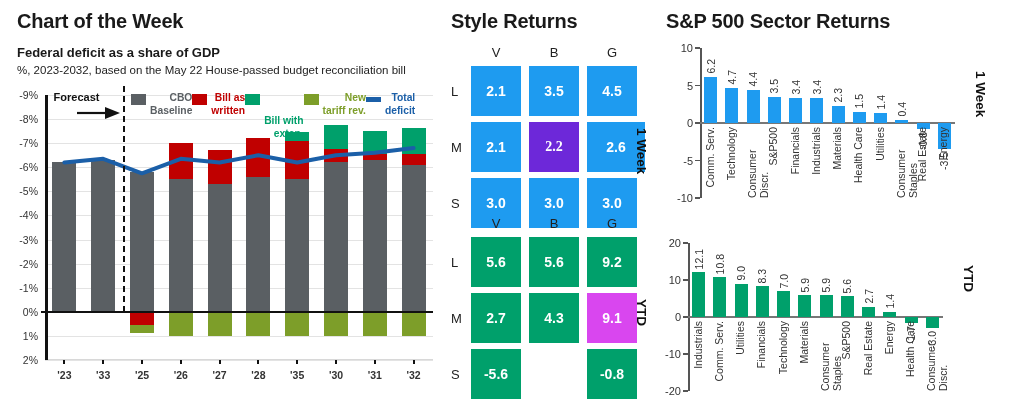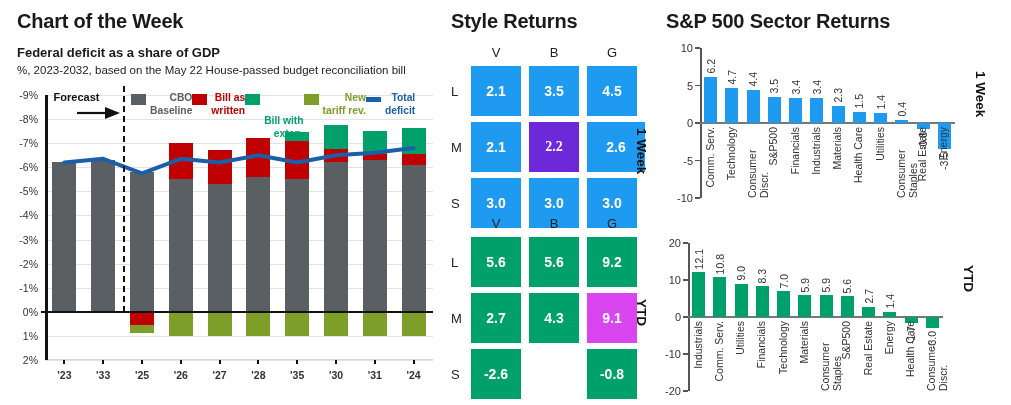--- a/index.html
+++ b/index.html
@@ -198,21 +198,21 @@
       </div>
       <div class="dp-xtick" style="left: 329.8px;"></div>
       <div class="dp-xlab" style="left: 329.8px;">'31</div>
       <div class="bar-col" style="left: 356.572px; top: 0px; width: 24.056px; height: 265px;">
         <div class="seg" style="background: rgb(90, 95, 99); top: 69.8636px; height: 146.955px;"></div>
         <div class="seg" style="background: rgb(192, 0, 0); top: 59.0227px; height: 10.8409px;"></div>
         <div class="seg" style="background: rgb(0, 160, 107); top: 32.5227px; height: 26.5px;"></div>
         <div class="seg" style="background: rgb(125, 158, 41); top: 216.818px; height: 24.0909px;"></div>
       </div>
       <div class="dp-xtick" style="left: 368.6px;"></div>
-      <div class="dp-xlab" style="left: 368.6px;">'24</div>
+      <div class="dp-xlab" style="left: 368.6px;">'32</div>
       <svg class="line-layer" width="388" height="265">
         <polyline points="19.4,67.45454545454545 58.199999999999996,63.8409090909091 97,78.29545454545455 135.79999999999998,63.8409090909091 174.6,67.45454545454545 213.4,60.22727272727273 252.2,67.45454545454545 290.99999999999994,60.22727272727273 329.79999999999995,57.81818181818183 368.59999999999997,53" fill="none" stroke="#1b5fa8" stroke-width="4" stroke-linejoin="round" stroke-linecap="round"></polyline>
       </svg>
       <div class="dash-fc" style="left: 77.6px; top: -9px; height: 225.818px;"></div>
       <div class="fc-label" style="left: 8.6px; top: -4px;">Forecast</div>
       <svg class="fc-arrow" width="46" height="16" style="left: 29.6px; top: 10px;">
         <line x1="2" y1="8" x2="32" y2="8" stroke="#111" stroke-width="2.2"></line>
         <polygon points="30,2 45,8 30,14" fill="#111"></polygon>
       </svg>
     </div>
@@ -244,21 +244,21 @@
       <div class="sr-colhead" style="left: 169px; top: 0px;">G</div>
       <div class="sr-rowhead" style="left: 8px; top: 46px;">L</div>
       <div class="sr-cell" style="left: 28px; top: 21px; width: 50px; height: 50px; background: rgb(0, 160, 107);">5.6</div>
       <div class="sr-cell" style="left: 86px; top: 21px; width: 50px; height: 50px; background: rgb(0, 160, 107);">5.6</div>
       <div class="sr-cell" style="left: 144px; top: 21px; width: 50px; height: 50px; background: rgb(0, 160, 107);">9.2</div>
       <div class="sr-rowhead" style="left: 8px; top: 102px;">M</div>
       <div class="sr-cell" style="left: 28px; top: 77px; width: 50px; height: 50px; background: rgb(0, 160, 107);">2.7</div>
       <div class="sr-cell" style="left: 86px; top: 77px; width: 50px; height: 50px; background: rgb(0, 160, 107);">4.3</div>
       <div class="sr-cell" style="left: 144px; top: 77px; width: 50px; height: 50px; background: #d946ef;">9.1</div>
       <div class="sr-rowhead" style="left: 8px; top: 158px;">S</div>
-      <div class="sr-cell" style="left: 28px; top: 133px; width: 50px; height: 50px; background: rgb(0, 160, 107);">-2.6</div>
+      <div class="sr-cell" style="left: 28px; top: 133px; width: 50px; height: 50px; background: rgb(0, 160, 107);">-5.6</div>
       <div class="sr-cell" style="left: 144px; top: 133px; width: 50px; height: 50px; background: rgb(0, 160, 107);">-0.8</div>
       <div class="sr-axis-tag" style="left: 191px; top: 83px;">YTD</div>
     </div>
   </div>
 
 <div id="panel-sector">
   <div class="sector-title">S&amp;P 500 Sector Returns</div>
 <div class="sc-plot" style="left: 52px; top: 48px; width: 255px; height: 150px;">
       <div class="sc-axis"></div>
       <div class="sc-tick" style="top: -0.75px;"></div>

